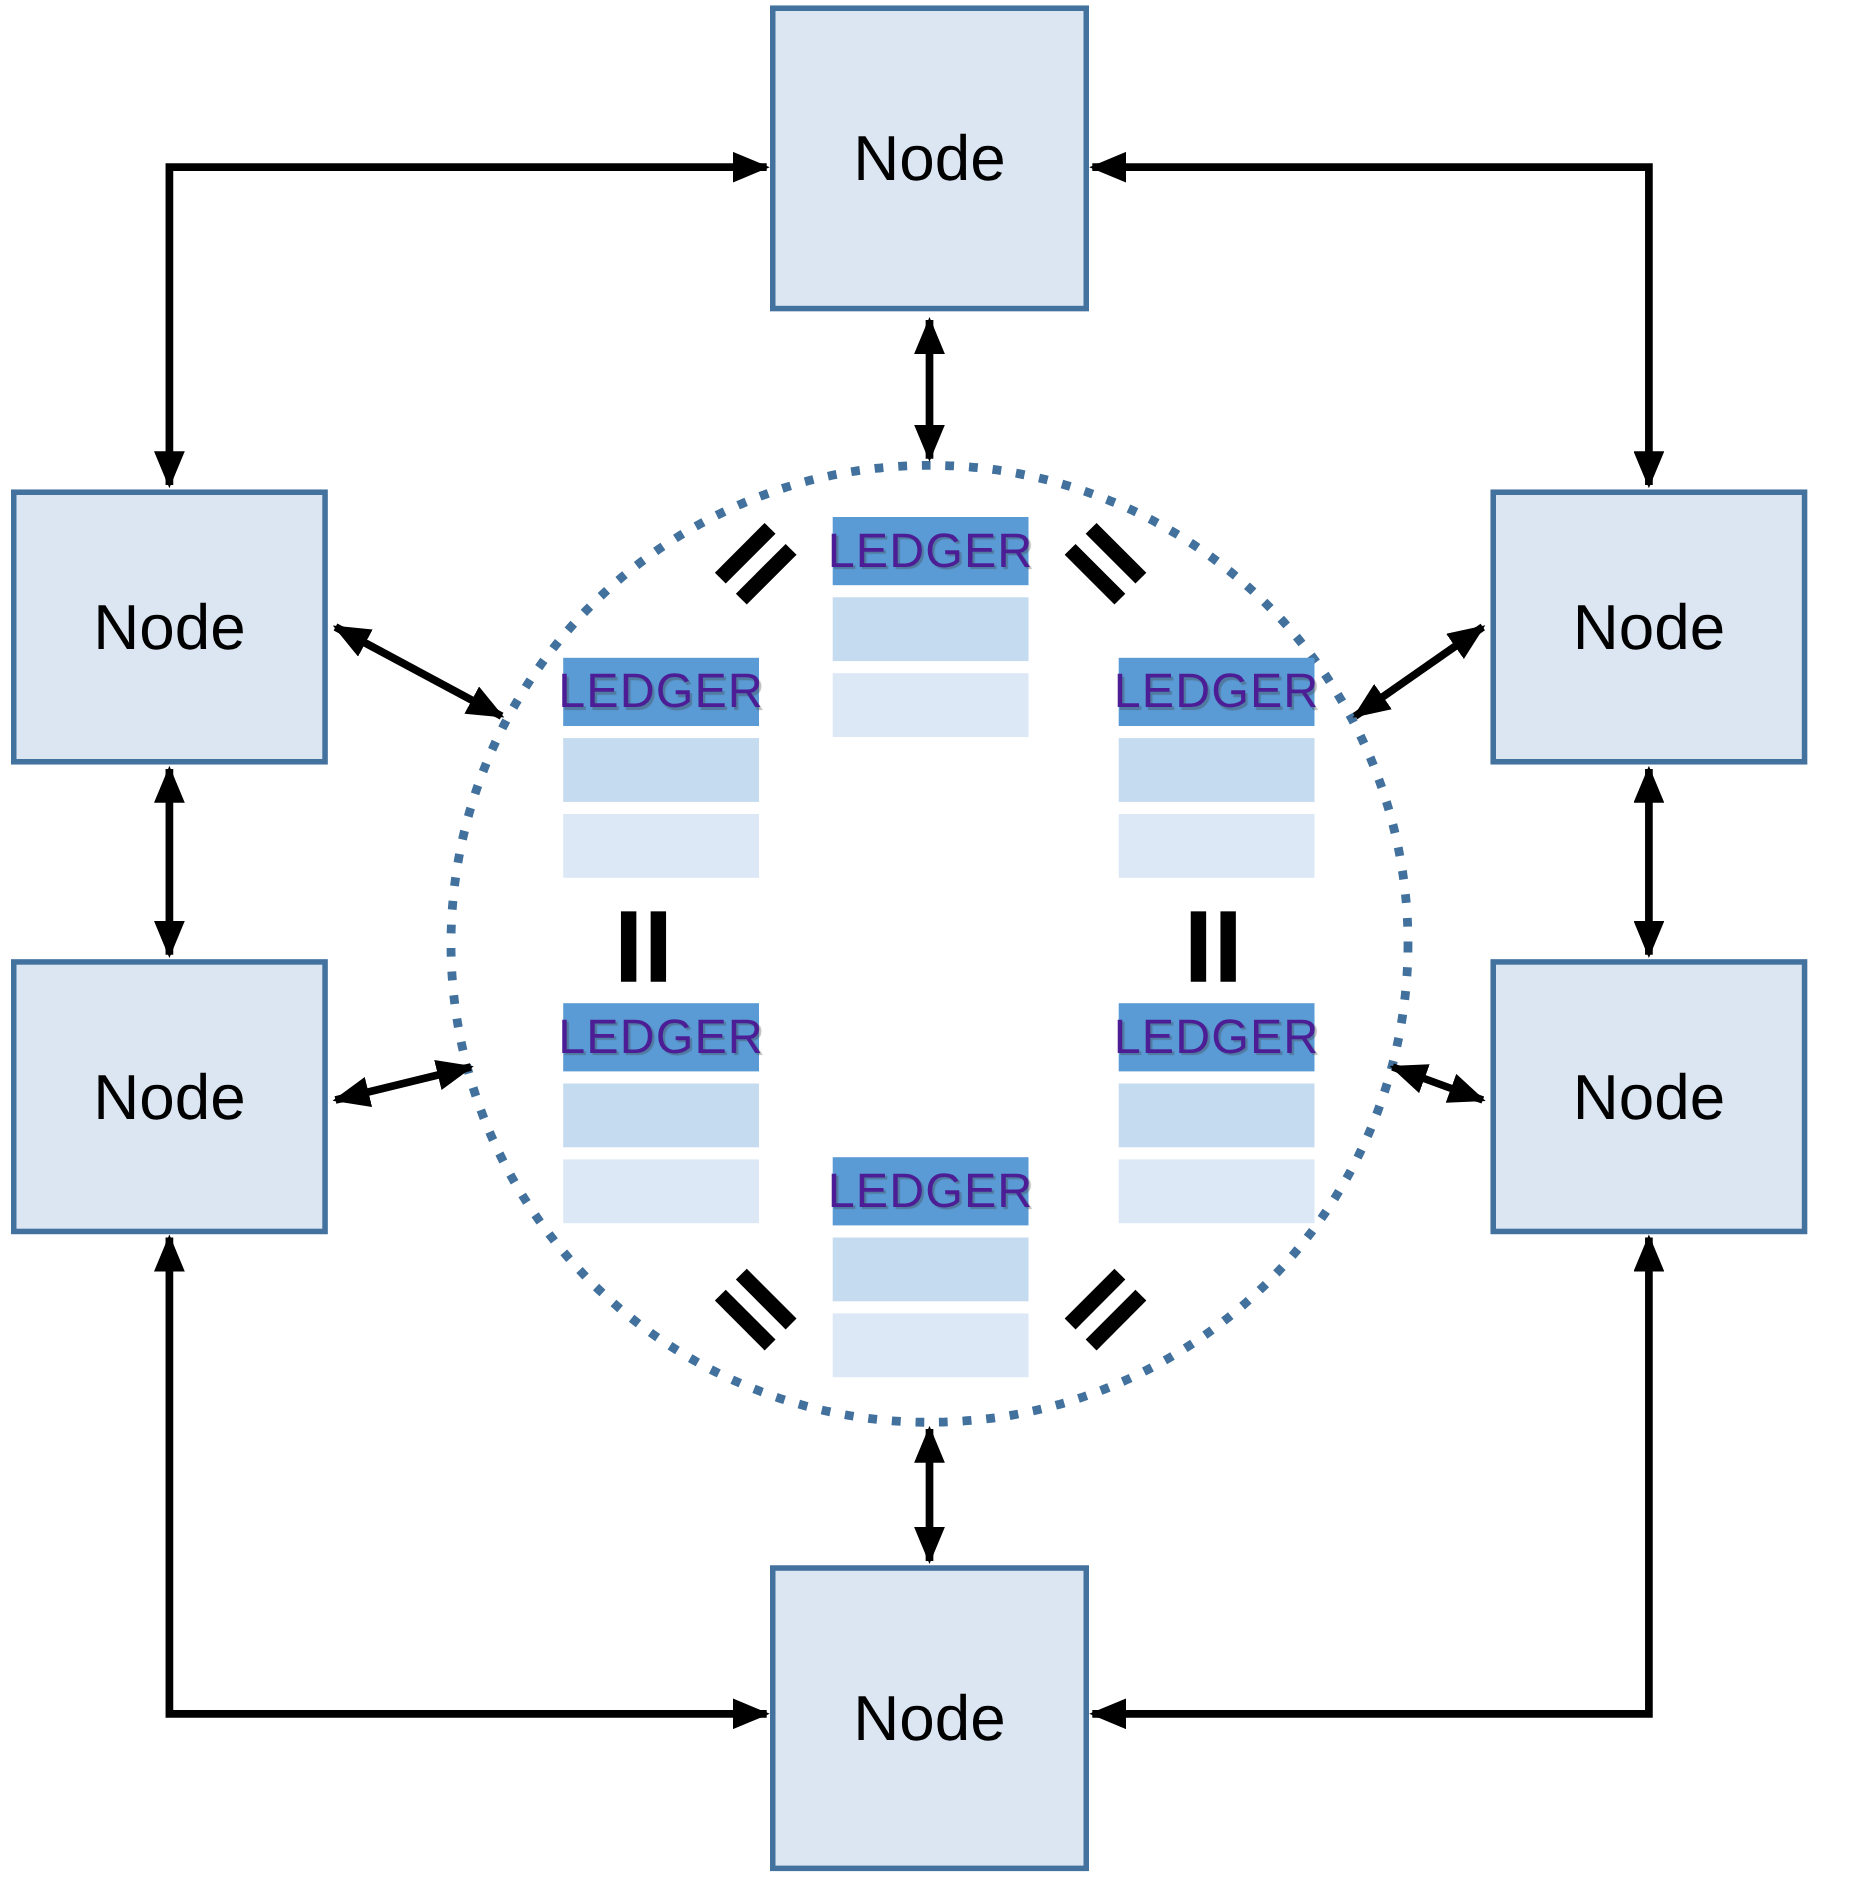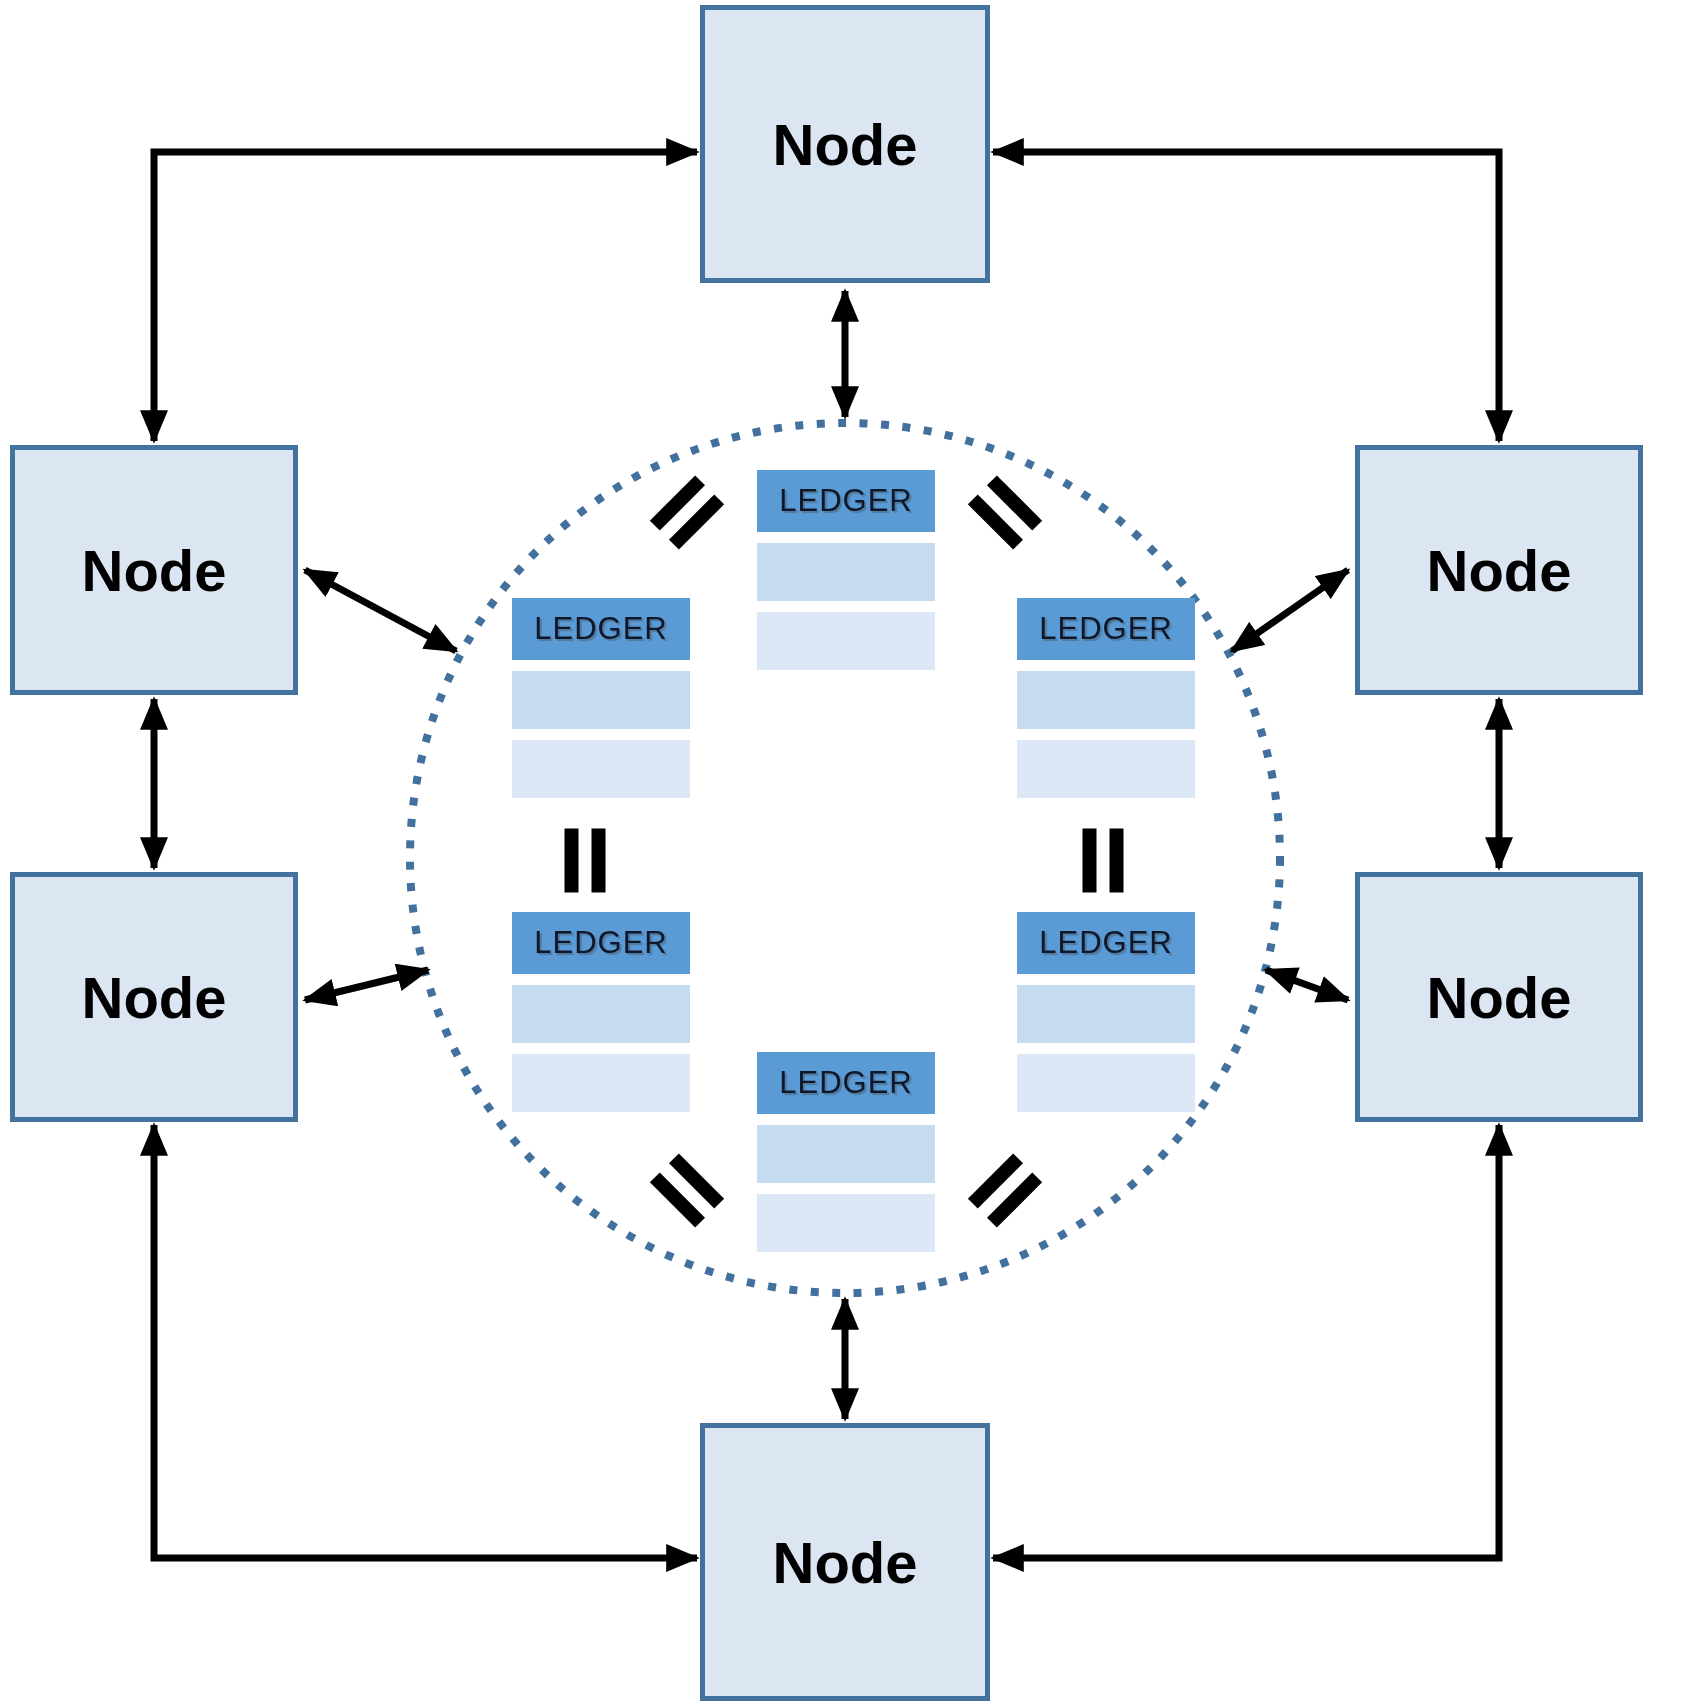--- a/index.html
+++ b/index.html
@@ -14,34 +14,34 @@
   svg .ring{stroke:var(--circle-dot,#41719c);stroke-width:8;fill:none;stroke-dasharray:8 13.5;}
   svg .head{fill:var(--arrow-color,#000);}
 
   .node{
     position:absolute;box-sizing:border-box;
     background:var(--node-fill,#dce6f2);
     border:5px solid var(--node-border,#44729f);
     display:flex;align-items:center;justify-content:center;
   }
   .node .node-label{
-    font-weight:700;font-size:58px;letter-spacing:0px;color:var(--text-color,#000);
+    font-weight:400;font-size:58px;letter-spacing:0px;color:var(--text-color,#000);
   }
   .node.top    {left:700px;top:5px;   width:290px;height:278px;}
   .node.bottom {left:700px;top:1423px;width:290px;height:278px;}
   .node.uleft  {left:10px;  top:445px; width:288px;height:250px;}
   .node.lleft  {left:10px;  top:872px; width:288px;height:250px;}
   .node.uright {left:1355px;top:445px; width:288px;height:250px;}
   .node.lright {left:1355px;top:872px; width:288px;height:250px;}
 
   .ledger{position:absolute;width:178px;}
   .ledger .hdr{
     height:62px;background:var(--ledger-header,#5b9bd5);
     display:flex;align-items:center;justify-content:center;
-    color:#0f172a;font-size:31px;letter-spacing:1px;
+    color:#4c1d95;font-size:44px;letter-spacing:1px;
     text-shadow:2px 2px 1px rgba(60,60,60,.35);
     margin-bottom:11px;
   }
   .ledger .row{height:58px;margin-bottom:11px;}
   .ledger .r1{background:var(--ledger-row1,#c5dbef);}
   .ledger .r2{background:var(--ledger-row2,#dce8f5);}
   .ledger.t-top {left:757px; top:470px;}
   .ledger.t-ml  {left:512px; top:598px;}
   .ledger.t-mr  {left:1017px;top:598px;}
   .ledger.t-bl  {left:512px; top:912px;}

